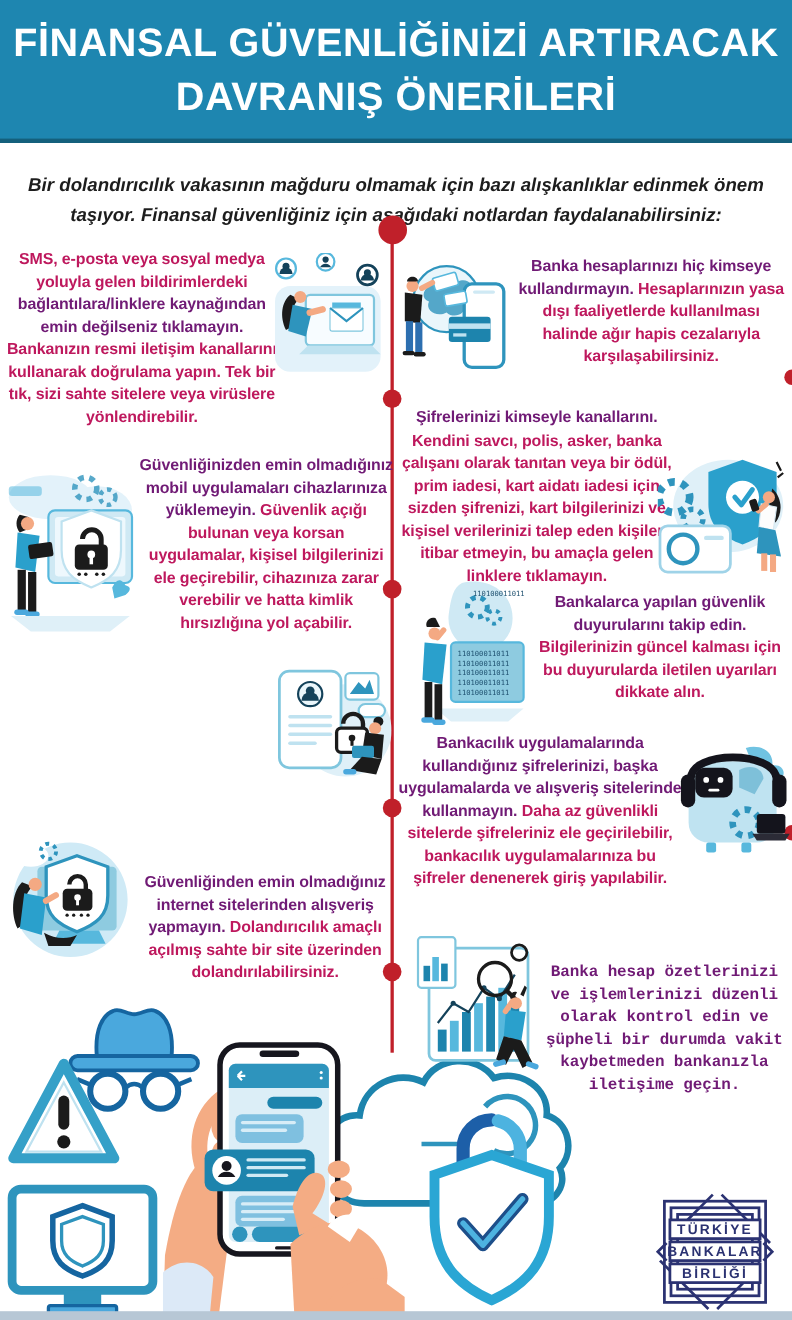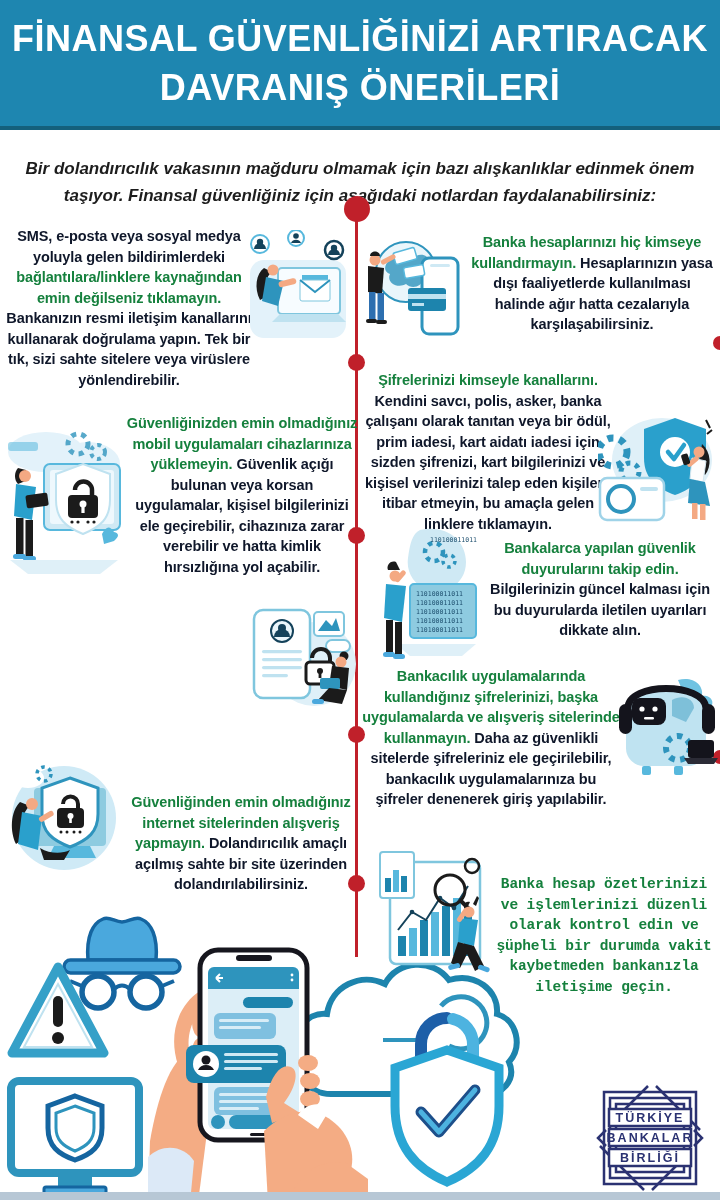--- a/index.html
+++ b/index.html
@@ -32,21 +32,21 @@
   .tl-dot.d3{left:348px;top:527px;width:17px;height:17px;}
   .tl-dot.d4{left:348px;top:726px;width:17px;height:17px;}
   .tl-dot.d5{left:348px;top:875px;width:17px;height:17px;}
   .edge-dot{position:absolute;right:-7px;width:14px;height:14px;border-radius:50%;background:#c0202a;}
   .edge-dot.e1{top:336px;} .edge-dot.e2{top:750px;}
   
   .tip{
     position:absolute;text-align:center;font-weight:700;
     font-size:14.5px;line-height:20.5px;letter-spacing:-0.1px;z-index:2;
   }
-  .seg-red{color:#15803d;} .seg-black{color:#0f172a;}
+  .seg-red{color:#701a75;} .seg-black{color:#be185d;}
   .t1{left:4px;top:226px;width:250px;}
   .t2{left:468px;top:232px;width:248px;}
   .t3{left:362px;top:370px;width:252px;}
   .t4{left:126px;top:413px;width:232px;}
   .t5{left:484px;top:538px;width:232px;}
   .t6{left:2px;top:592px;width:252px;}
   .t7{left:362px;top:666px;width:258px;}
   .t8{left:124px;top:754px;width:234px;margin-top:38px;}
   .t9{left:490px;top:874px;width:228px;font-family:Liberation Mono, monospace;}
   
@@ -84,21 +84,21 @@
   <div class="tl-line"></div>
   <div class="tl-dot big"></div>
   <div class="tl-dot d2"></div>
   <div class="tl-dot d3"></div>
   <div class="tl-dot d4"></div>
   <div class="tl-dot d5"></div>
   <div class="edge-dot e1"></div>
   <div class="edge-dot e2"></div>
 
   <div class="tip t1"><span class="seg-black">SMS, e-posta veya sosyal medya yoluyla gelen bildirimlerdeki </span><span class="seg-red">bağlantılara/linklere kaynağından emin değilseniz tıklamayın. </span><span class="seg-black">Bankanızın resmi iletişim kanallarını kullanarak doğrulama yapın. Tek bir tık, sizi sahte sitelere veya virüslere yönlendirebilir.</span></div>
-  <div class="tip t2"><span class="seg-red">Banka hesaplarınızı hiç kimseye kullandırmayın. </span><span class="seg-black">Hesaplarınızın yasa dışı faaliyetlerde kullanılması halinde ağır hatta cezalarıyla karşılaşabilirsiniz.</span></div>
+  <div class="tip t2"><span class="seg-red">Banka hesaplarınızı hiç kimseye kullandırmayın. </span><span class="seg-black">Hesaplarınızın yasa dışı faaliyetlerde kullanılması halinde ağır hapis cezalarıyla karşılaşabilirsiniz.</span></div>
   <div class="tip t3"><span class="seg-red">Şifrelerinizi kimseyle kanallarını. </span><span class="seg-black">Kendini savcı, polis, asker, banka çalışanı olarak tanıtan veya bir ödül, prim iadesi, kart aidatı iadesi için sizden şifrenizi, kart bilgilerinizi ve kişisel verilerinizi talep eden kişilere itibar etmeyin, bu amaçla gelen linklere tıklamayın.</span></div>
   <div class="tip t4"><span class="seg-red">Güvenliğinizden emin olmadığınız mobil uygulamaları cihazlarınıza yüklemeyin. </span><span class="seg-black">Güvenlik açığı bulunan veya korsan uygulamalar, kişisel bilgilerinizi ele geçirebilir, cihazınıza zarar verebilir ve hatta kimlik hırsızlığına yol açabilir.</span></div>
   <div class="tip t5"><span class="seg-red">Bankalarca yapılan güvenlik duyurularını takip edin. </span><span class="seg-black">Bilgilerinizin güncel kalması için bu duyurularda iletilen uyarıları dikkate alın.</span></div>
   <div class="tip t7"><span class="seg-red">Bankacılık uygulamalarında kullandığınız şifrelerinizi, başka uygulamalarda ve alışveriş sitelerinde kullanmayın. </span><span class="seg-black">Daha az güvenlikli sitelerde şifreleriniz ele geçirilebilir, bankacılık uygulamalarınıza bu şifreler denenerek giriş yapılabilir.</span></div>
   <div class="tip t8"><span class="seg-red">Güvenliğinden emin olmadığınız internet sitelerinden alışveriş yapmayın. </span><span class="seg-black">Dolandırıcılık amaçlı açılmış sahte bir site üzerinden dolandırılabilirsiniz.</span></div>
   <div class="tip t9"><span class="seg-red">Banka hesap özetlerinizi ve işlemlerinizi düzenli olarak kontrol edin ve şüpheli bir durumda vakit kaybetmeden bankanızla iletişime geçin.</span></div>
 
   <svg class="ill i1" width="106" height="115" viewBox="0 0 106 115">
     <rect x="6" y="30" width="96" height="78" rx="14" fill="#e3f2fa"></rect>
     <rect x="34" y="38" width="62" height="46" rx="4" fill="#f7fcff" stroke="#7fc6de" stroke-width="2"></rect>

